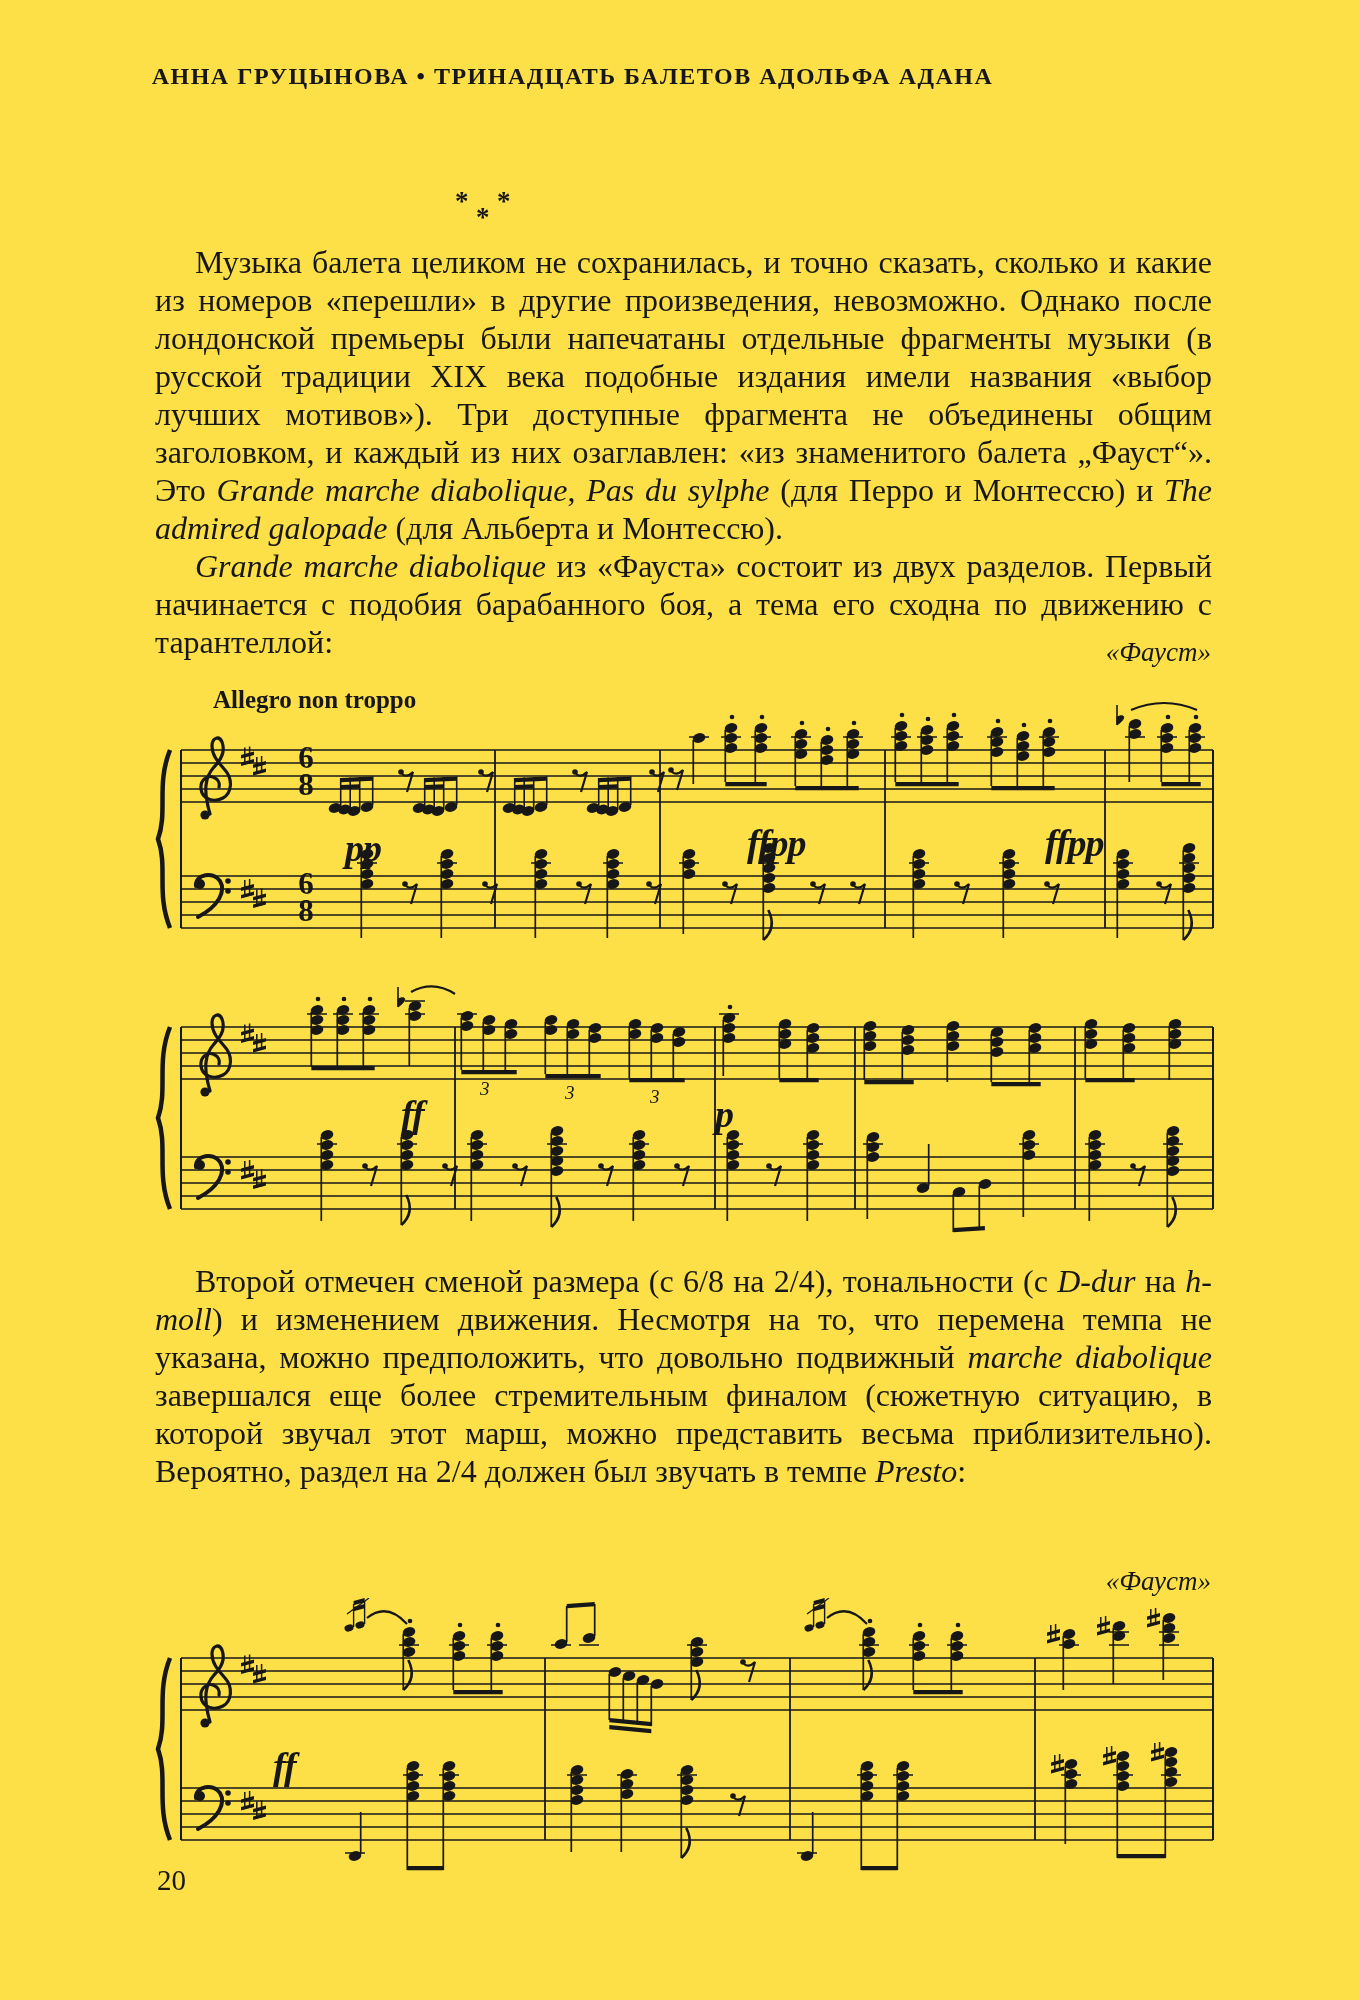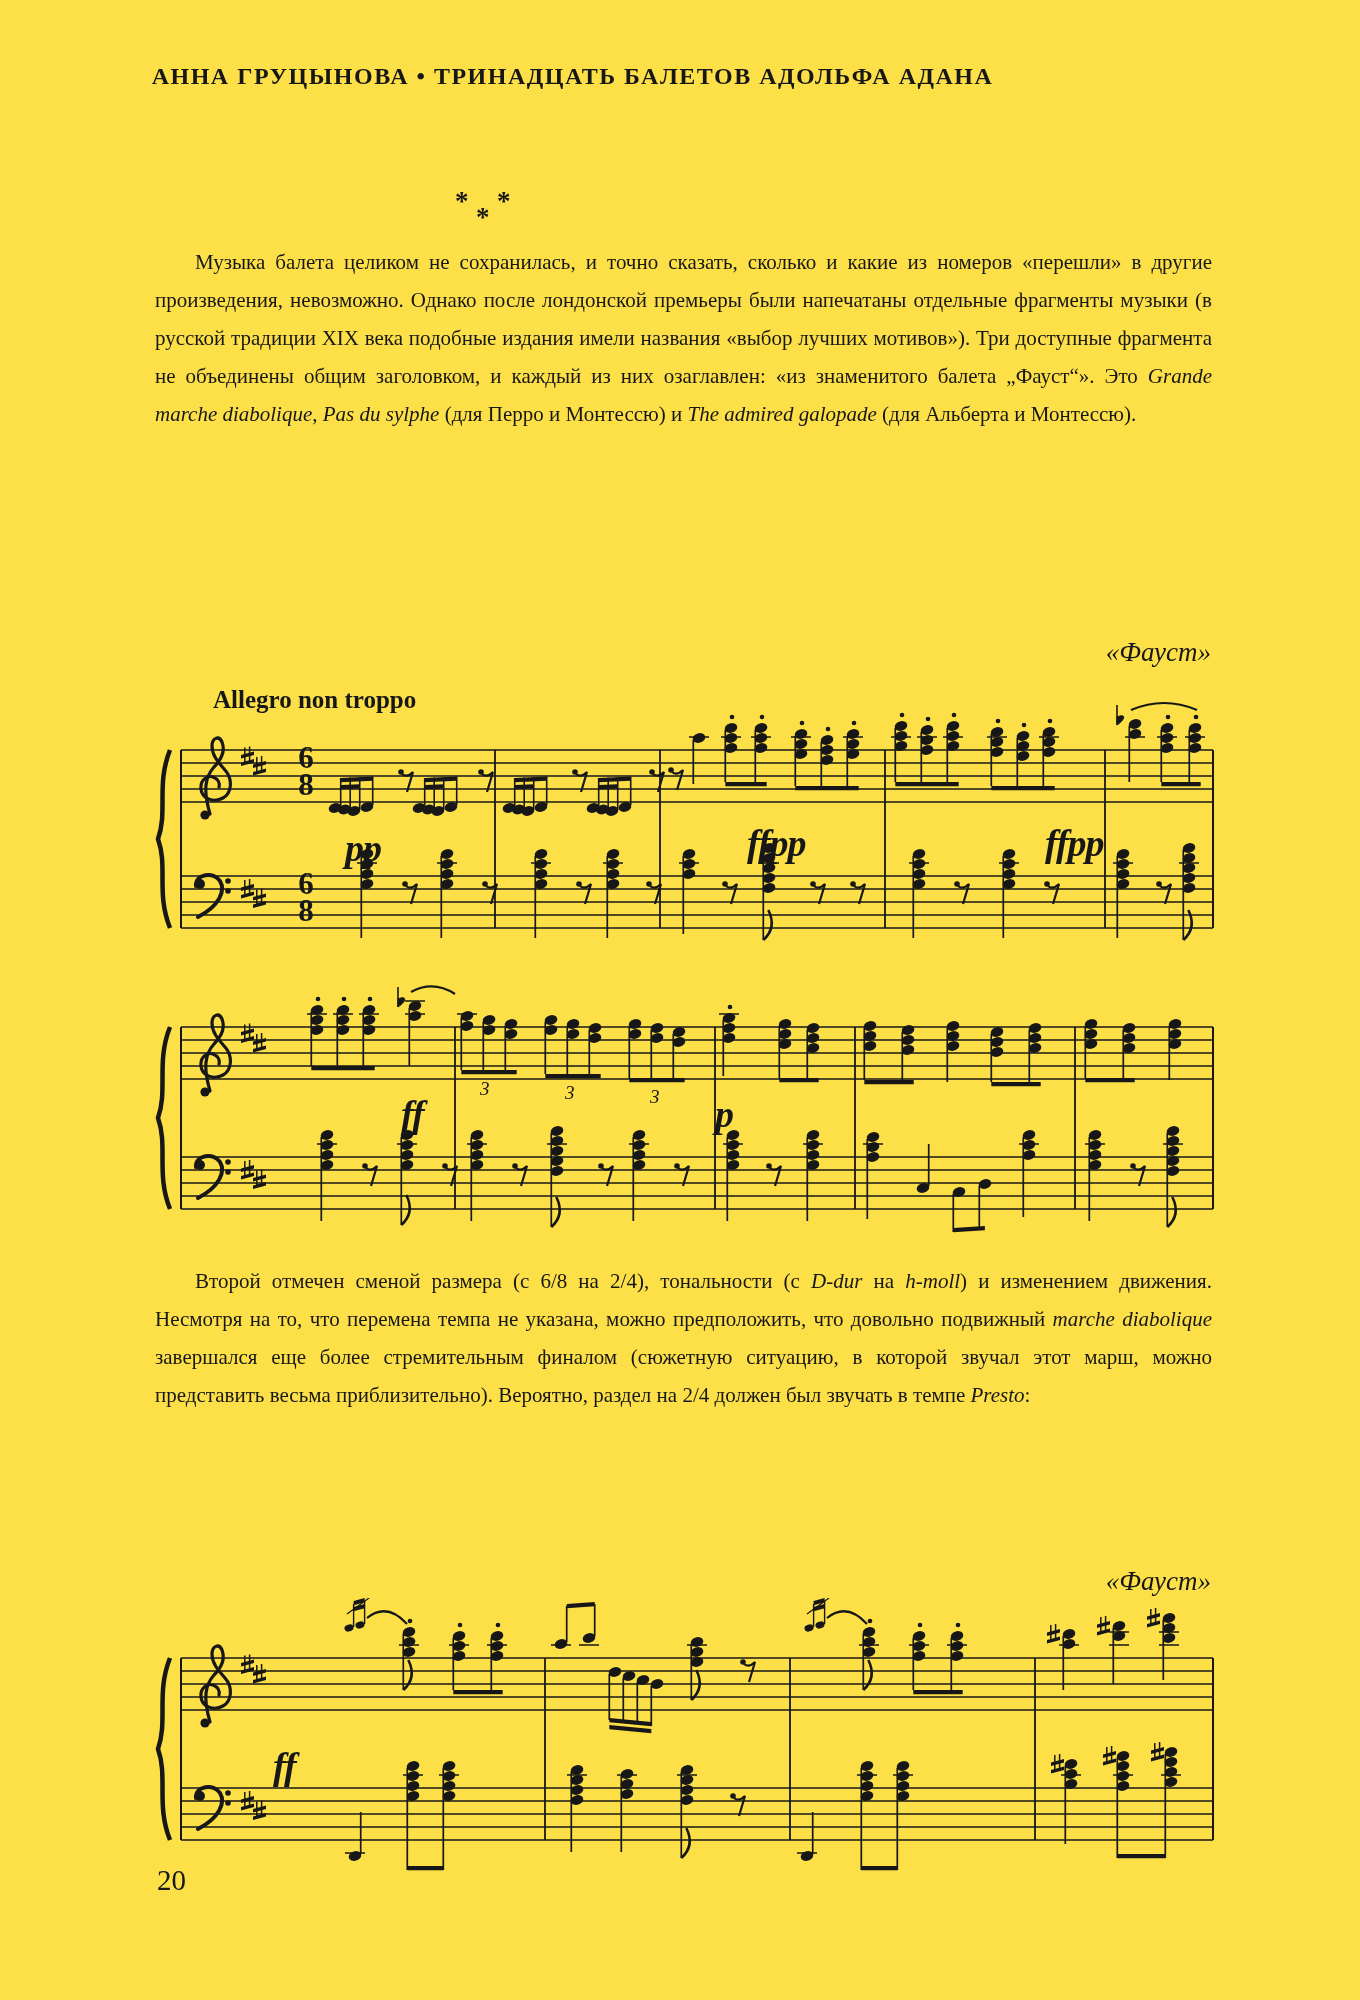--- a/index.html
+++ b/index.html
@@ -3,21 +3,21 @@
 <meta charset="utf-8">
 <style>
   html,body{margin:0;padding:0;background:#e9e8e4;}
   .page{position:relative;width:1360px;height:2000px;background:#fde047;
         font-family:"Liberation Serif",serif;color:#171717;overflow:hidden;}
   .header{position:absolute;left:0;top:63px;width:1145px;text-align:center;
           font-weight:bold;font-size:24px;letter-spacing:1.5px;}
   .divider{position:absolute;left:455px;top:186px;width:70px;height:48px;}
   .divider span{position:absolute;font-size:27px;font-weight:bold;}
   .star1{left:0;top:0}.star2{left:21px;top:16px}.star3{left:42px;top:0}
-  .tblock{position:absolute;left:155px;width:1057px;font-size:21px;line-height:38px;
+  .tblock{position:absolute;left:155px;width:1057px;font-size:32px;line-height:38px;
           text-align:justify;}
   #text1{top:243px;} #text3{top:1262px;}
   p.body{margin:0;text-indent:40px;}
   .it{font-style:italic;}
   .caption{position:absolute;left:155px;width:1056px;text-align:right;
            font-style:italic;font-size:27px;}
   #caption1{top:637px;} #caption2{top:1566px;}
   .score{position:absolute;left:155px;width:1060px;}
   #fig1{top:688px;height:292px;} #fig2{top:982px;height:268px;} #fig3{top:1598px;height:302px;}
   .score svg{display:block;}
@@ -36,20 +36,21 @@
   <div class="header">АННА ГРУЦЫНОВА • ТРИНАДЦАТЬ БАЛЕТОВ АДОЛЬФА АДАНА</div>
 
   <div class="divider">
     <span class="star1">*</span>
     <span class="star2">*</span>
     <span class="star3">*</span>
   </div>
 
   <div class="tblock" id="text1">
     <p class="body"><span>Музыка балета целиком не сохранилась, и точно сказать, сколько и какие из номеров «перешли» в другие произведения, невозможно. Однако после лондонской премьеры были напечатаны отдельные фрагменты музыки (в русской традиции XIX века подобные издания имели названия «выбор лучших мотивов»). Три доступные фрагмента не объединены общим заголовком, и каждый из них озаглавлен: «из знаменитого балета „Фауст“». Это </span><span class="it">Grande marche diabolique</span><span>, </span><span class="it">Pas du sylphe</span><span> (для Перро и Монтессю) и </span><span class="it">The admired galopade</span><span> (для Альберта и Монтессю).</span></p>
+    <p class="body"><span class="it">Grande marche diabolique</span><span> из «Фауста» состоит из двух разделов. Первый начинается с подобия барабанного боя, а тема его сходна по движению с тарантеллой:</span></p>
   </div>
 
   <div class="caption" id="caption1">«Фауст»</div>
 
   <figure class="score" id="fig1" style="margin:0">
     <svg id="svg1" width="1060" height="292" viewBox="0 0 1060 292">
         <path d="M 15 62 C 1 97 13 123 3 151 C 13 179 1 205 15 240" stroke="#171717" stroke-width="4.5" fill="none"></path>
         <line x1="26" y1="62" x2="26" y2="240" stroke="#171717" stroke-width="2"></line>
         <line x1="26" y1="62" x2="1058" y2="62" stroke="#171717" stroke-width="1.5"></line>
         <line x1="26" y1="75" x2="1058" y2="75" stroke="#171717" stroke-width="1.5"></line>

